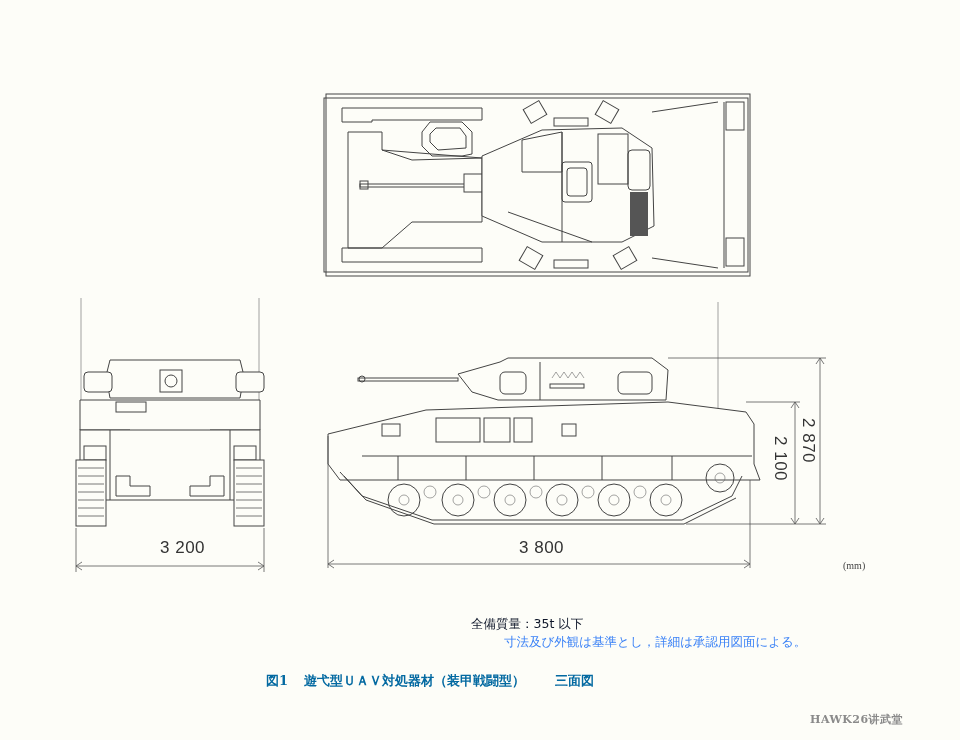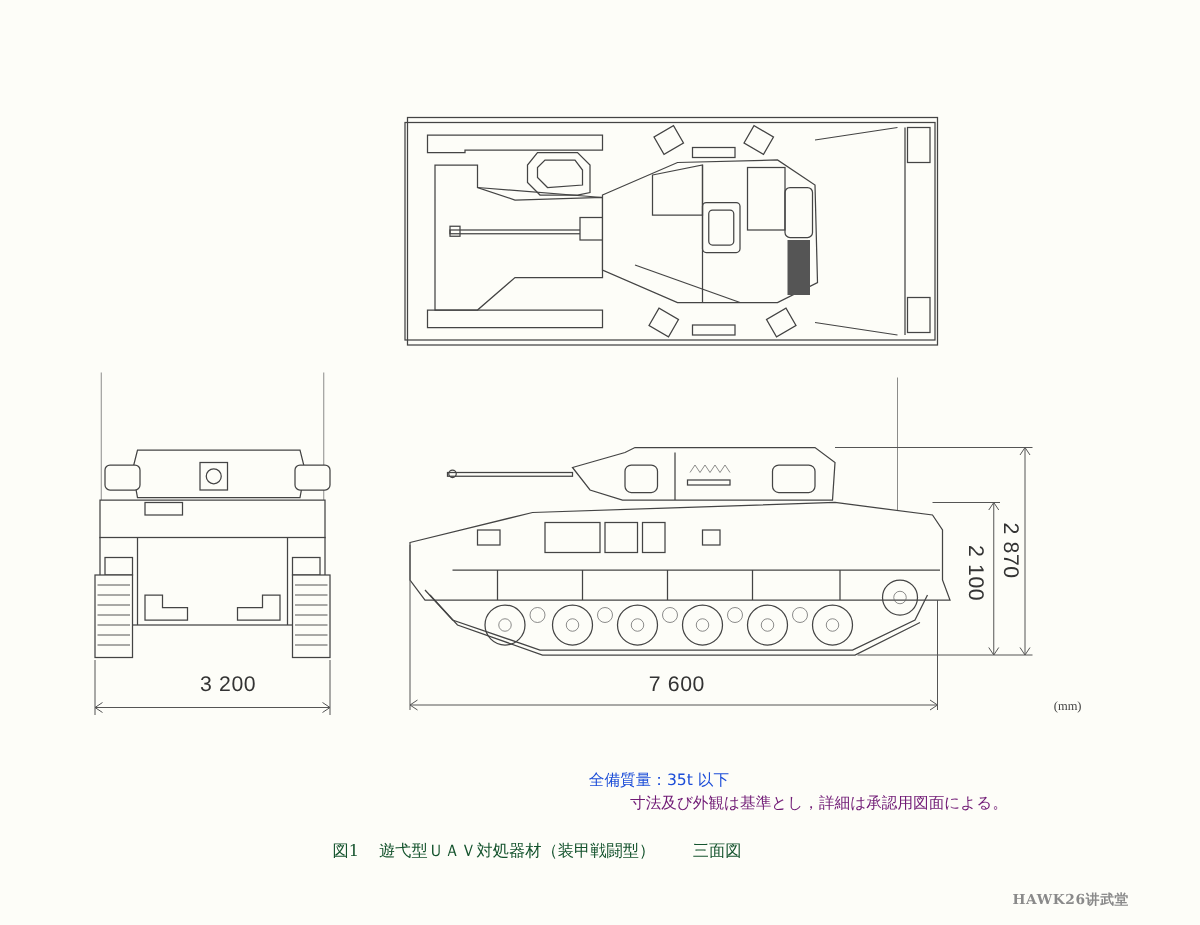--- a/index.html
+++ b/index.html
@@ -9,23 +9,23 @@
   }
   .view { position:absolute; }
   svg { display:block; }
   .ln { stroke:#444; stroke-width:1; fill:none; }
   .lnf { stroke:#444; stroke-width:1; fill:#fdfdf8; }
   .thin { stroke:#666; stroke-width:0.6; fill:none; }
   .dim { stroke:#555; stroke-width:0.8; fill:none; }
   .dimtext { position:absolute; font-family:"Liberation Sans", sans-serif; font-size:17px; color:#333; letter-spacing:0.5px; }
   .vtext { writing-mode:vertical-rl; }
   .unit { position:absolute; left:843px; top:560px; font-size:10px; color:#444; font-family:"Liberation Serif", serif; }
-  .note1 { position:absolute; left:471px; top:616px; font-size:12.5px; color:#1d4ed8; font-family:"DejaVu Sans", sans-serif; }
-  .note2 { position:absolute; left:504px; top:634px; font-size:12.5px; color:#701a75; font-family:"DejaVu Sans", sans-serif; }
-  .caption { position:absolute; left:266px; top:672px; font-size:13px; color:#14532d; font-family:"DejaVu Serif", serif; font-weight:normal; }
+  .note1 { position:absolute; left:471px; top:616px; font-size:12.5px; color:#0f172a; font-family:"DejaVu Sans", sans-serif; }
+  .note2 { position:absolute; left:504px; top:634px; font-size:12.5px; color:#3b82f6; font-family:"DejaVu Sans", sans-serif; }
+  .caption { position:absolute; left:266px; top:672px; font-size:13px; color:#0369a1; font-family:"DejaVu Serif", serif; font-weight:bold; }
   .cap-num { margin-right:16px; }
   .cap-sub { margin-left:30px; }
   .wm { position:absolute; left:810px; top:712px; font-size:11px; font-weight:bold; color:#8a8a8a; font-family:"DejaVu Serif", serif; letter-spacing:0.5px; }
 </style>
 </head>
 <body>
 
 <div class="view" style="left:322px;top:92px;">
   <svg width="432" height="186" viewBox="0 0 432 186">
     <rect class="ln" x="4" y="2" width="424" height="182"></rect>
@@ -178,21 +178,21 @@
     <line class="dim" x1="498" y1="58" x2="498" y2="224"></line>
     <path class="dim" d="M494 64 L498 58 L502 64 M494 218 L498 224 L502 218"></path>
     <line class="dim" x1="473" y1="102" x2="473" y2="224"></line>
     <path class="dim" d="M469 108 L473 102 L477 108 M469 218 L473 224 L477 218"></path>
     <line class="dim" x1="6" y1="136" x2="6" y2="268"></line>
     <line class="dim" x1="428" y1="180" x2="428" y2="268"></line>
     <line class="dim" x1="6" y1="264" x2="428" y2="264"></line>
     <path class="dim" d="M12 260 L6 264 L12 268 M422 260 L428 264 L422 268"></path>
   </svg>
 </div>
-<div class="dimtext" style="left:519px;top:538px;">7 600</div>
+<div class="dimtext" style="left:519px;top:538px;">3 800</div>
 <div class="dimtext vtext" style="left:798px;top:418px;">2 870</div>
 <div class="dimtext vtext" style="left:770px;top:436px;">2 100</div>
 
 <div class="unit">(mm)</div>
 <div class="note1">全備質量：35t 以下</div>
 <div class="note2">寸法及び外観は基準とし，詳細は承認用図面による。</div>
 
 <div class="caption">
   <span class="cap-num">図1</span><span>遊弋型ＵＡＶ対処器材（装甲戦闘型）</span><span class="cap-sub">三面図</span>
 </div>

